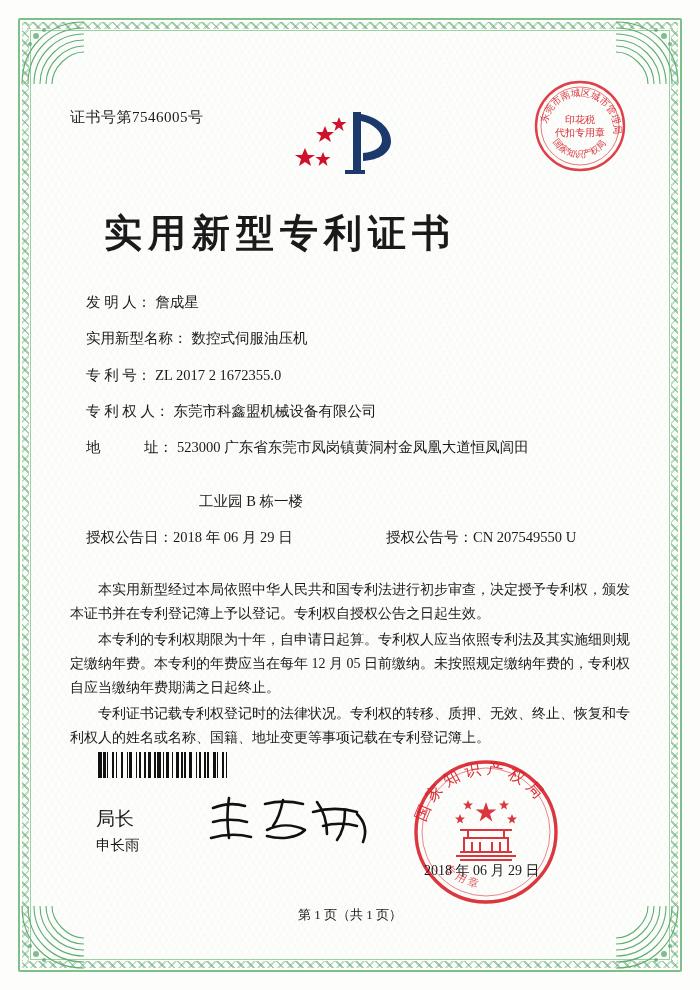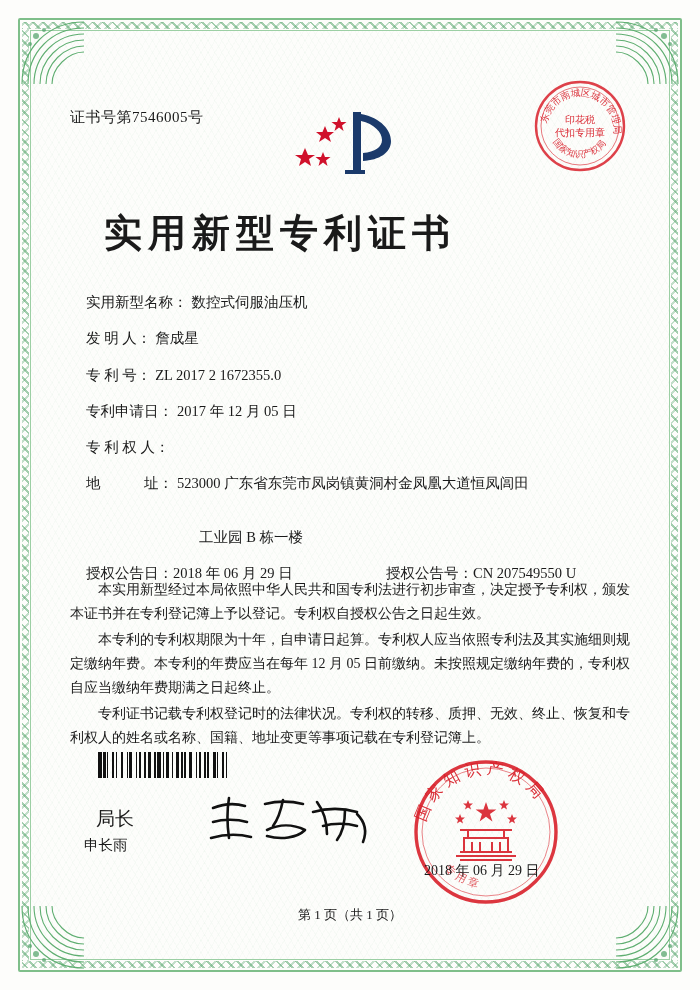--- a/index.html
+++ b/index.html
@@ -178,21 +178,21 @@
 
   
   .sig-label {
     position: absolute;
     left: 96px; top: 806px;
     font-size: 19px;
     line-height: 26px;
   }
   .sig-name {
     position: absolute;
-    left: 84px; top: 832px;
+    left: 96px; top: 832px;
     font-size: 14.5px;
     line-height: 26px;
   }
   .handwriting {
     position: absolute;
     left: 205px; top: 790px;
     width: 170px; height: 64px;
   }
 
   
@@ -326,41 +326,38 @@
       <text x="48" y="45" text-anchor="middle" font-size="10" fill="#d8202a" font-family="Liberation Serif, serif" opacity=".95">印花税</text>
       <text x="48" y="58" text-anchor="middle" font-size="10" fill="#d8202a" font-family="Liberation Serif, serif" opacity=".95">代扣专用章</text>
     </svg>
   </div>
 
   <div class="title">实用新型专利证书</div>
 
   <div class="fields">
 
     <div class="field-row">
+      <span class="field-label">发 明 人：</span>
+      <span class="field-value">詹成星</span>
+    </div>
+
+    <div class="field-row">
       <span class="field-label">实用新型名称：</span>
       <span class="field-value">数控式伺服油压机</span>
-    </div>
-
-    <div class="field-row">
-      <span class="field-label">发 明 人：</span>
-      <span class="field-value">詹成星</span>
     </div>
 
     <div class="field-row">
       <span class="field-label">专 利 号：</span>
       <span class="field-value">ZL 2017 2 1672355.0</span>
     </div>
 
-    <div class="field-row">
-      <span class="field-label">专利申请日：</span>
-      <span class="field-value">2017 年 12 月 05 日</span>
-    </div>
 
     <div class="field-row">
       <span class="field-label">专 利 权 人：</span>
+      <span class="field-value">东莞市科鑫盟机械设备有限公司</span>
     </div>
 
     <div class="field-row">
       <span class="field-label">地　　　址：</span>
       <span class="field-value">
         <span>523000  广东省东莞市凤岗镇黄洞村金凤凰大道恒凤闾田</span>
         <span class="second-line">工业园 B 栋一楼</span>
       </span>
     </div>
 

